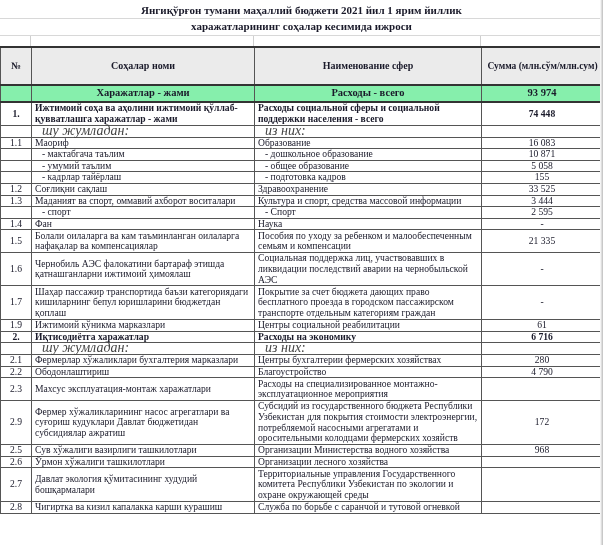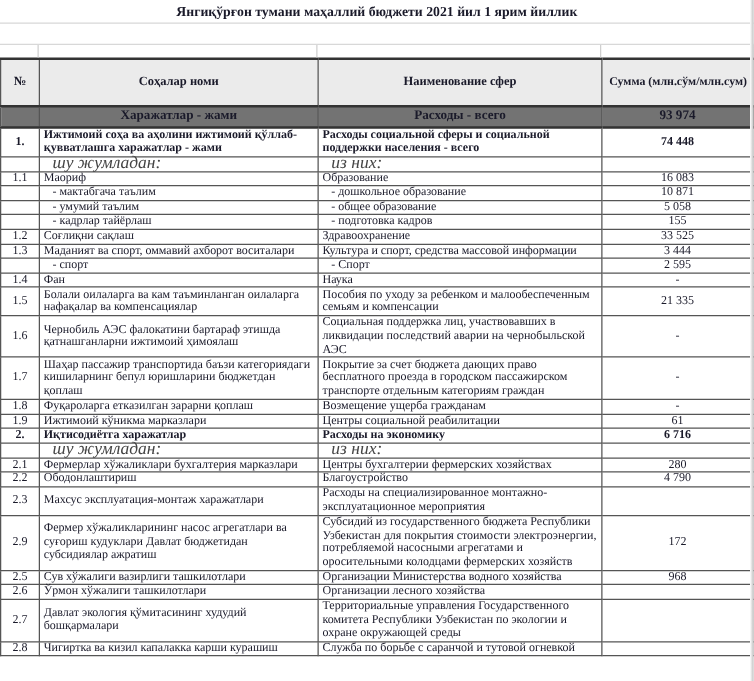--- a/index.html
+++ b/index.html
@@ -8,40 +8,41 @@
   .title-block { height: 36px; border-bottom: 1px solid #d8d8d8; text-align: center; font-weight: bold; font-size: 11px; line-height: 15px; padding-top: 3px; box-sizing: border-box; }
   .title-line1 { display: block; height: 15px; border-bottom: 1px solid #d8d8d8; }
   .title-line2 { display: block; }
   .spacer { height: 10px; display: grid; grid-template-columns: 31px 223px 227px 122px; }
   .spacer > div { border-right: 1px solid #cfcfcf; }
   table { border-collapse: collapse; width: 603px; table-layout: fixed; font-size: 9.6px; }
   col.c1 { width: 31px; } col.c2 { width: 223px; } col.c3 { width: 227px; } col.c4 { width: 122px; }
   td, th { border: 1px solid #555; padding: 0 3px; line-height: 10.6px; vertical-align: middle; }
   thead th { background: #ebebeb; font-weight: bold; font-size: 10px; height: 36px; border-top: 2px solid #333; border-bottom: 2px solid #333; }
   th.sum-h { text-align: right; font-size: 9.5px; line-height: 11px; text-align: center; }
-  tr.total td { background: #737373; font-weight: bold; font-size: 10.5px; height: 15px; border-bottom: 2px solid #333; }
+  tr.total td { background: #86efac; font-weight: bold; font-size: 10.5px; height: 15px; border-bottom: 2px solid #333; }
   tr.total td.c-name { text-align: center; }
   td.num { text-align: center; }
   td.amt { text-align: center; padding-right: 4px; }
   tr.bold td { font-weight: bold; }
   tr.bold td.num { font-weight: bold; }
   tr.note td { font-style: italic; color: #444; font-size: 14px; }
   td.indent { padding-left: 10px; }
   tr td { height: 10px; }
   tr.r2 td { height: 22px; }
   tr.r3 td { height: 33px; }
   tr.r4 td { height: 43px; }
   .rightedge { position: absolute; right: 0; top: 0; width: 3px; height: 545px; background: linear-gradient(to right, #fff, #bdbdbd); }
 </style>
 </head>
 <body>
 
 <div class="sheet">
   <div class="title-block">
     <span class="title-line1">Янгиқўрғон тумани маҳаллий бюджети 2021 йил 1 ярим йиллик</span>
+    <span class="title-line2">харажатларининг соҳалар кесимида ижроси</span>
   </div>
   <div class="spacer">
       <div></div>
       <div></div>
       <div></div>
       <div></div>
     </div>
 
   <table>
     <colgroup>
@@ -137,26 +138,20 @@
           <td>Социальная поддержка лиц, участвовавших в ликвидации последствий аварии на чернобыльской АЭС</td>
           <td class="amt">-</td>
         </tr>
         <tr class="r3">
           <td class="num">1.7</td>
           <td>Шаҳар пассажир транспортида баъзи категориядаги кишиларнинг бепул юришларини бюджетдан қоплаш</td>
           <td>Покрытие за счет бюджета дающих право бесплатного проезда в городском пассажирском транспорте отдельным категориям граждан</td>
           <td class="amt">-</td>
         </tr>
         <tr>
-          <td class="num">1.8</td>
-          <td>Фуқароларга етказилган зарарни қоплаш</td>
-          <td>Возмещение ущерба гражданам</td>
-          <td class="amt">-</td>
-        </tr>
-        <tr>
           <td class="num">1.9</td>
           <td>Ижтимоий кўникма марказлари</td>
           <td>Центры социальной реабилитации</td>
           <td class="amt">61</td>
         </tr>
         <tr class="bold">
           <td class="num">2.</td>
           <td>Иқтисодиётга харажатлар</td>
           <td>Расходы на экономику</td>
           <td class="amt">6 716</td>

